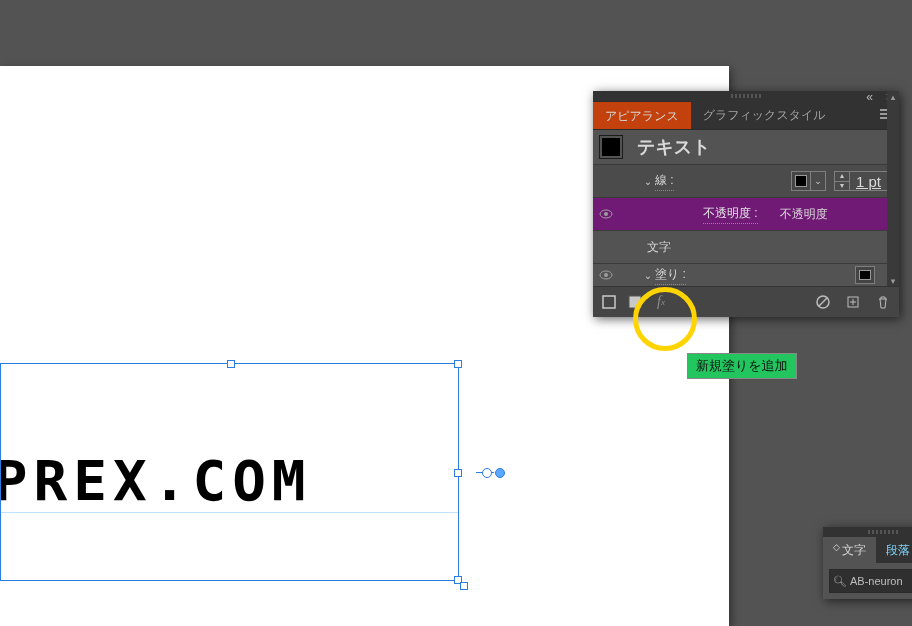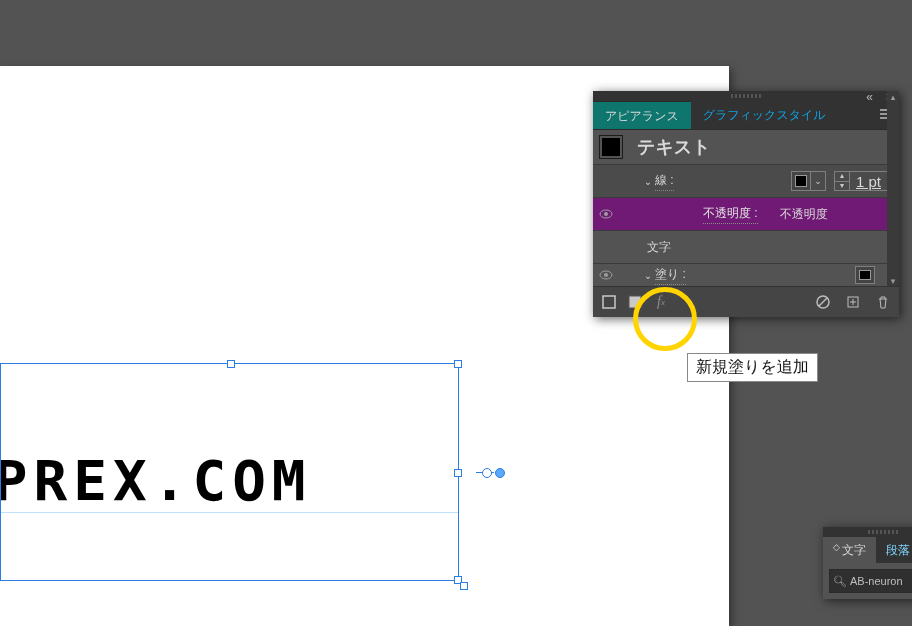--- a/index.html
+++ b/index.html
@@ -83,23 +83,23 @@
   .collapse-dock {
     position:absolute; right:26px; top:-1px; color:#b8b8b8; font-size:12px;
   }
   .close-x {
     position:absolute; right:6px; top:-2px; color:#b8b8b8; font-size:13px;
   }
   .tabs {
     display:flex; align-items:stretch; height:28px; background:#323232;
   }
   .tab {
-    padding:6px 12px 0; color:#0ea5e9; font-size:12px; cursor:default;
-  }
-  .tab.active { background:#0f766e; color:#d9d9d9; border-top:1px solid #2b2b2b;}
+    padding:6px 12px 0; color:#a3a3a3; font-size:12px; cursor:default;
+  }
+  .tab.active { background:#c2410c; color:#d9d9d9; border-top:1px solid #2b2b2b;}
   .tab-spacer { flex:1; }
   .menu-btn { width:24px; display:flex; align-items:center; justify-content:center; color:#b8b8b8;}
   .body {
     background:#535353; padding:0;
     border-top:1px solid #2b2b2b;
   }
   .row {
     display:flex; align-items:center; height:34px; padding:0 8px 0 6px;
   }
   .swatch {
@@ -162,22 +162,22 @@
 
   
   .hl-circle {
     position:absolute; width:54px;height:54px; border:5px solid #ffd400; border-radius:50%;
     pointer-events:none;
   }
 
   
   .tooltip {
     position:absolute;
-    background:#ffffff; border:1px solid #888; color:#111;
-    font-size:16px; padding:3px 8px;
+    background:#22c55e; border:1px solid #888; color:#111;
+    font-size:13px; padding:3px 8px;
     white-space:nowrap;
     z-index:50;
   }
 
   
   .panel2 {
     position:absolute; left:823px; top:527px; width:119px;
     background:#323232; color:#d9d9d9; font-size:12px;
     box-shadow: 2px 2px 10px rgba(0,0,0,.6);
   }

